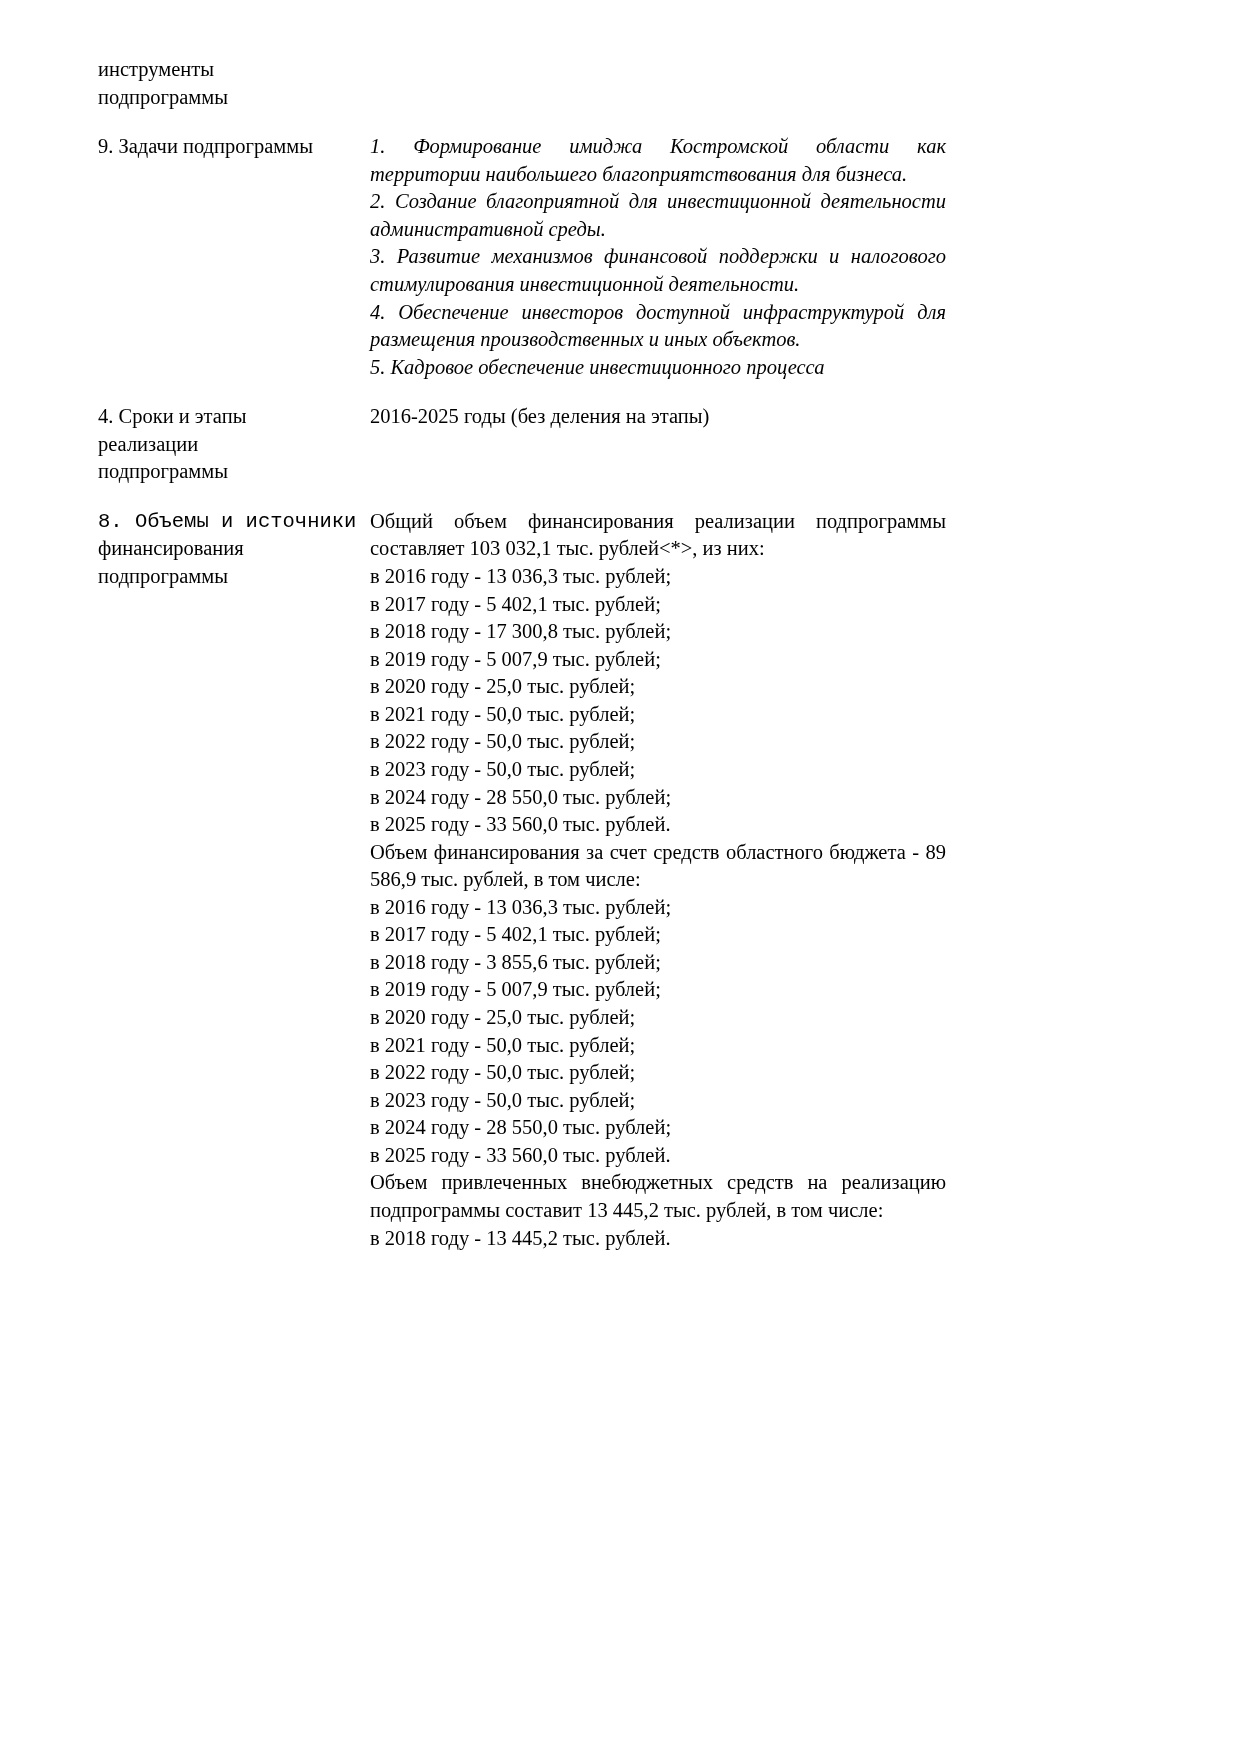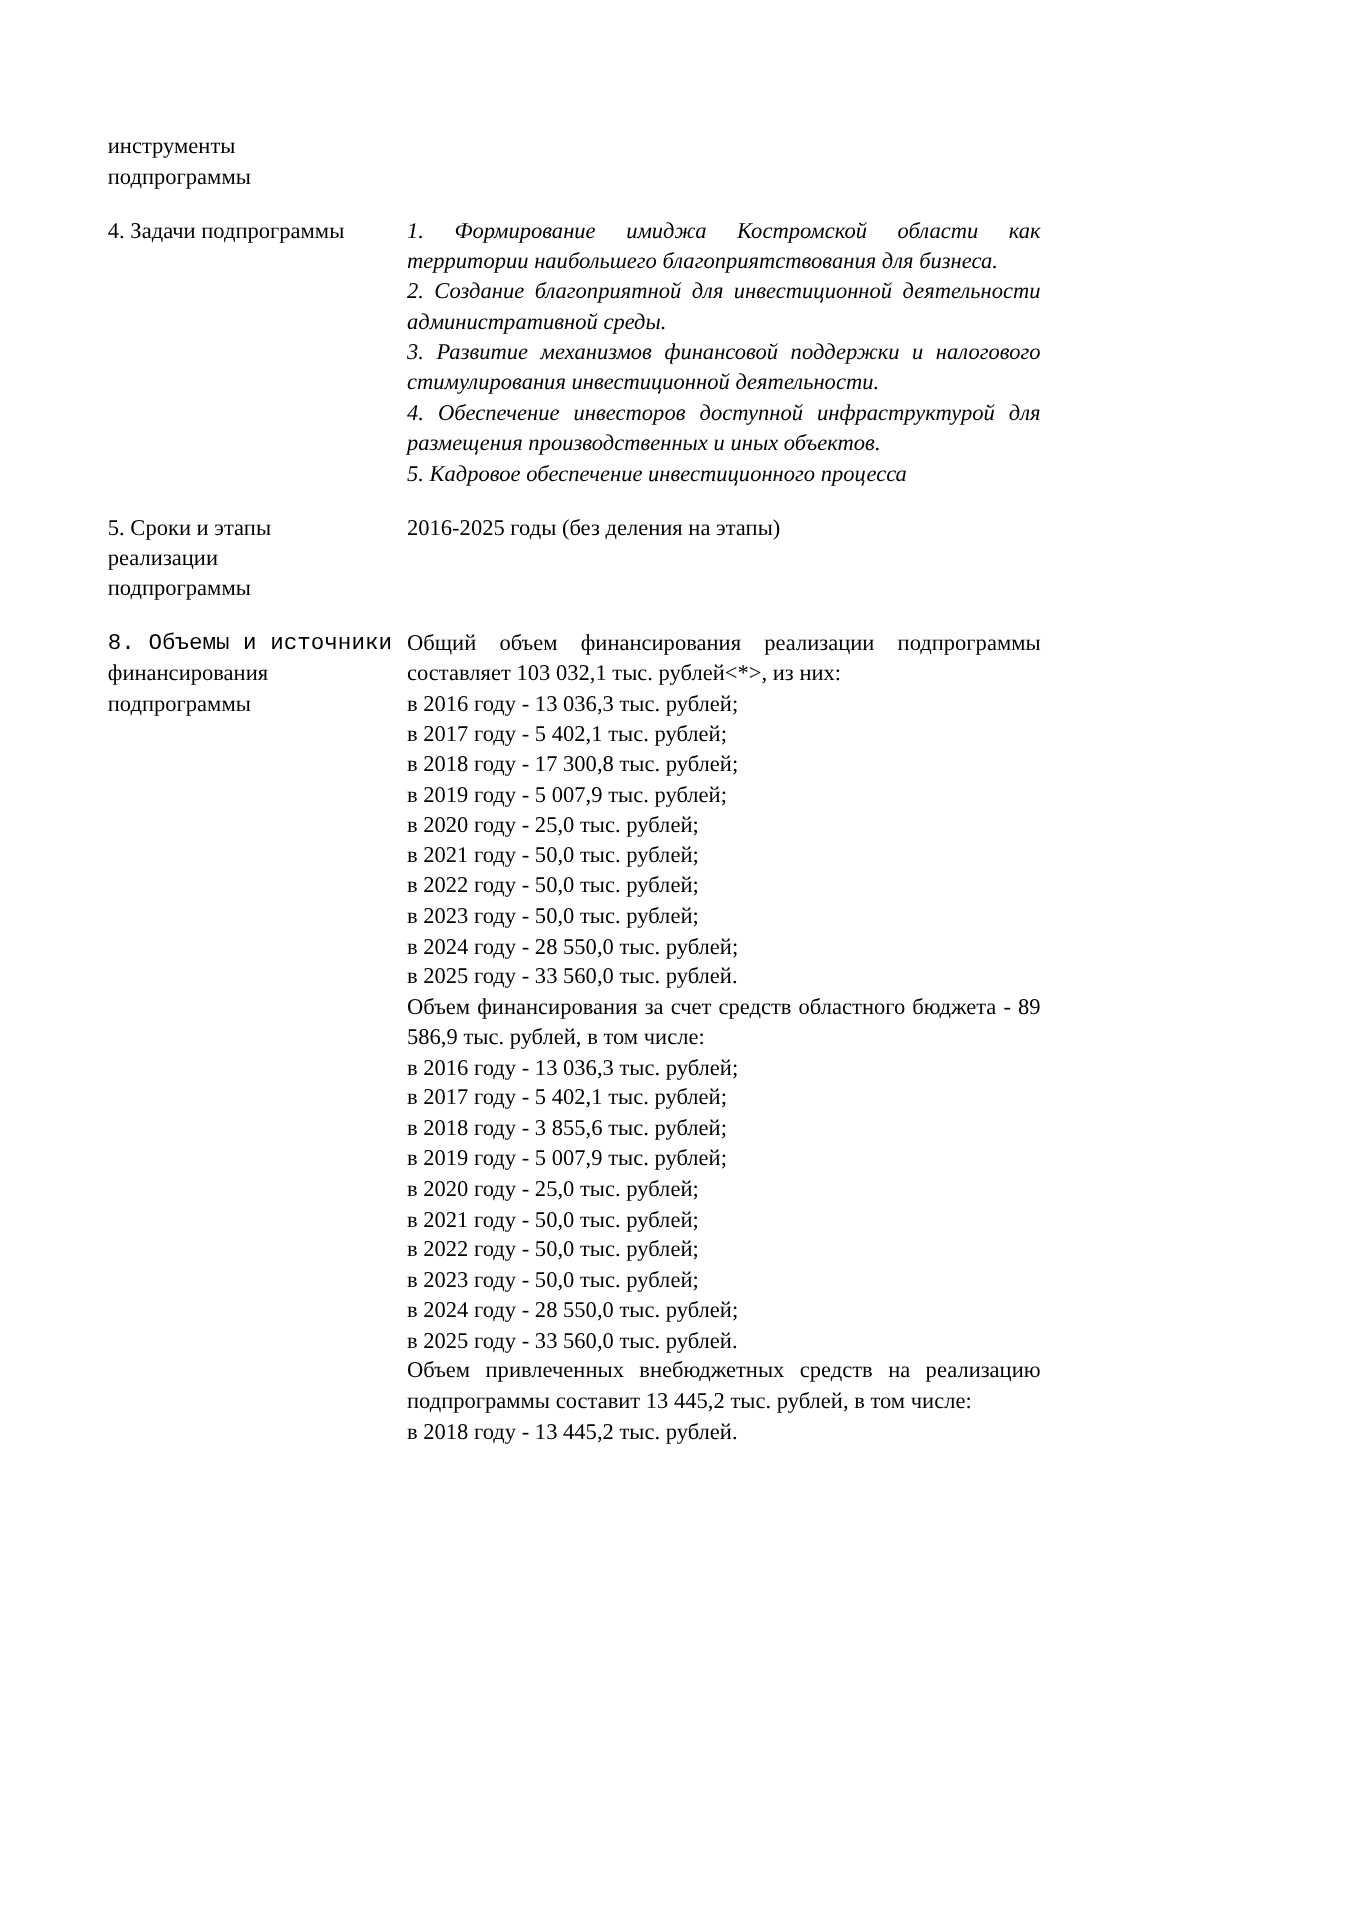--- a/index.html
+++ b/index.html
@@ -13,21 +13,21 @@
     height: 1754px;
     font-family: "Liberation Serif", "DejaVu Serif", serif;
     color: #000000;
     -webkit-font-smoothing: antialiased;
   }
   .page {
     position: relative;
     width: 1240px;
     height: 1754px;
     box-sizing: border-box;
-    padding: 120px 95px 60px 98px;
+    padding: 56px 95px 60px 98px;
   }
   .doc-table {
     width: 848px;
     border-collapse: collapse;
     table-layout: fixed;
   }
   .doc-table col.c-label { width: 272px; }
   .doc-table col.c-value { width: 576px; }
 
   .doc-table tr.row > td {
@@ -92,33 +92,33 @@
       <tr class="row">
         <td class="label">
           <span class="line">инструменты</span>
           <span class="line">подпрограммы</span>
         </td>
         <td class="value"></td>
       </tr>
 
 
       <tr class="row">
-        <td class="label">4. Задачи подпрограммы</td>
+        <td class="label">9. Задачи подпрограммы</td>
         <td class="value">
           <span class="item">1. Формирование имиджа Костромской области как территории наибольшего благоприятствования для бизнеса.</span>
           <span class="item">2. Создание благоприятной для инвестиционной деятельности административной среды.</span>
           <span class="item">3. Развитие механизмов финансовой поддержки и налогового стимулирования инвестиционной деятельности.</span>
           <span class="item">4. Обеспечение инвесторов доступной инфраструктурой для размещения производственных и иных объектов.</span>
           <span class="item short">5. Кадровое обеспечение инвестиционного процесса</span>
         </td>
       </tr>
 
       <tr class="row">
         <td class="label">
-          <span class="line">5. Сроки и этапы</span>
+          <span class="line">4. Сроки и этапы</span>
           <span class="line">реализации</span>
           <span class="line">подпрограммы</span>
         </td>
         <td class="value plain">2016-2025 годы (без деления на этапы)</td>
       </tr>
 
       <tr class="row">
         <td class="label">
           <span class="lead">8. Объемы и источники</span>
           <span class="line">финансирования</span>

